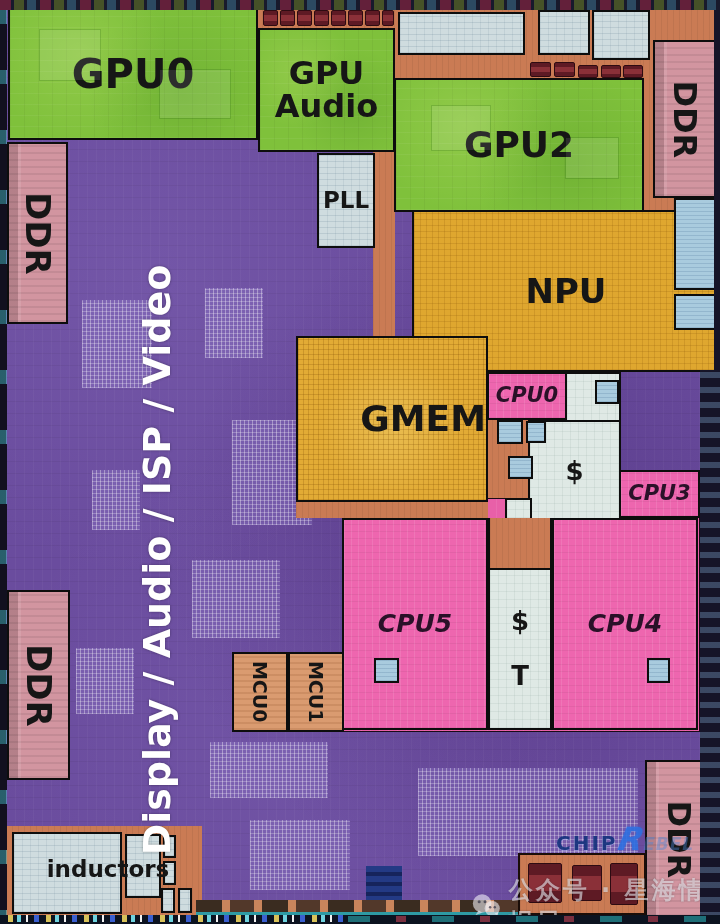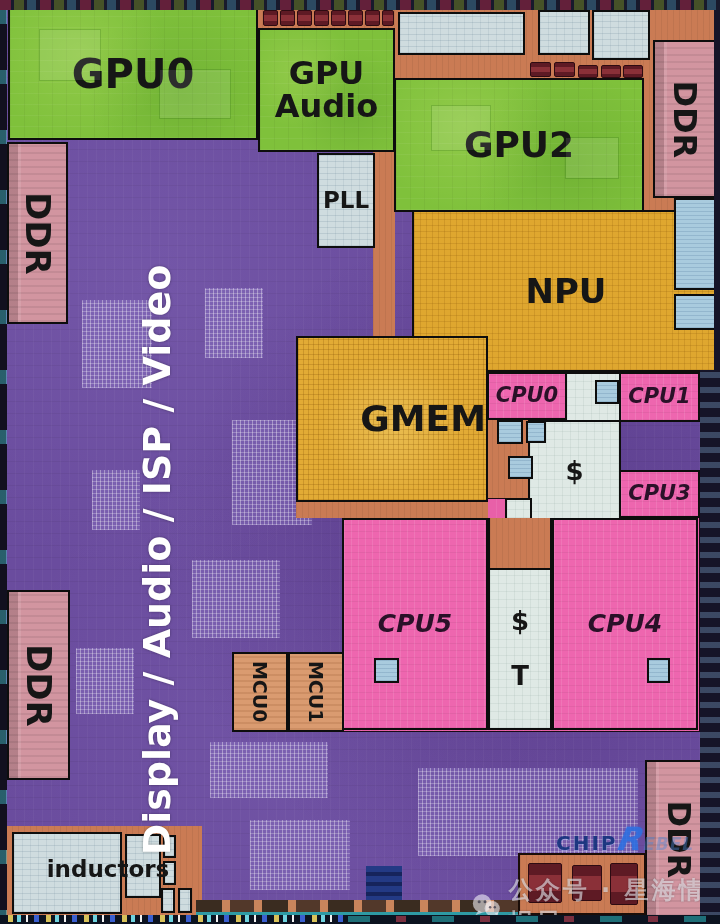--- a/index.html
+++ b/index.html
@@ -182,23 +182,20 @@
   <div class="cap" style="left:382px;top:10px;width:12px;height:16px;"></div>
   <div class="cap" style="left:530px;top:62px;width:21px;height:15px;"></div>
   <div class="cap" style="left:554px;top:62px;width:21px;height:15px;"></div>
   <div class="cap" style="left:578px;top:65px;width:20px;height:13px;"></div>
   <div class="cap" style="left:601px;top:65px;width:20px;height:13px;"></div>
   <div class="cap" style="left:623px;top:65px;width:20px;height:13px;"></div>
 
   <div class="b pink" style="left:487px;top:372px;width:80px;height:48px;">
     <span class="lbl lbl-pink" style="font-size:21px;">CPU0</span>
   </div>
-  <div class="b pink" style="left:619px;top:372px;width:81px;height:50px;">
-    <span class="lbl lbl-pink" style="font-size:21px;">CPU1</span>
-  </div>
   <div class="b pink" style="left:619px;top:470px;width:81px;height:48px;">
     <span class="lbl lbl-pink" style="font-size:21px;">CPU3</span>
   </div>
 
   <div class="b cache" style="left:565px;top:372px;width:56px;height:50px;border-bottom:none;"></div>
   <div class="b cache" style="left:528px;top:420px;width:93px;height:102px;">
     <span class="lbl" style="font-size:26px;">$</span>
   </div>
   <div class="b cache" style="left:505px;top:498px;width:27px;height:22px;"></div>
 

